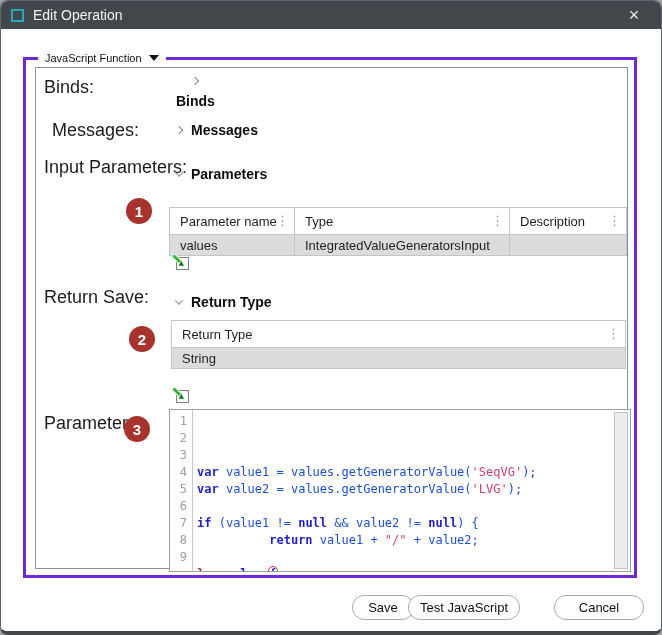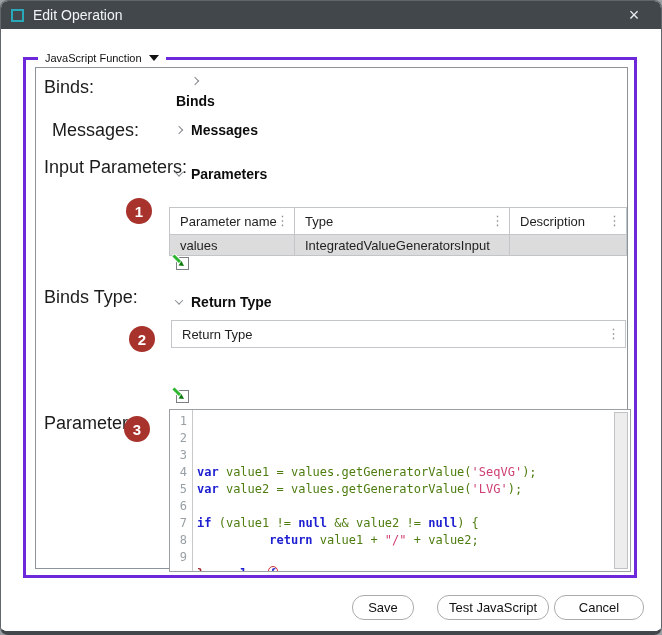--- a/index.html
+++ b/index.html
@@ -49,21 +49,21 @@
   .addicon { position:absolute; width:18px; height:17px; }
 
   .editor { position:absolute; left:133px; top:341px; width:462px; height:163px;
     border:1px solid #9aa0a4; display:flex; background:#fff;
     font-family:"DejaVu Sans Mono", monospace; font-size:12px; line-height:17px; }
   .gutter { width:23px; border-right:1px solid #c9c9c9; padding-top:3px; text-align:right; }
   .gut-no { color:#98a0a6; padding-right:5px; }
   .codearea { flex:1; position:relative; padding:3px 18px 0 4px; white-space:pre; overflow:hidden; }
   .line { min-height:17px; }
   .tk-kw { color:#1d1fd0; font-weight:700; }
-  .tk-pl { color:#4d7c0f; }
+  .tk-pl { color:#1d4ed8; }
   .tk-str { color:#ce3f74; }
   .tk-brc { color:#a5262b; font-weight:700; }
   .tk-match { color:#2426cf; font-weight:700; outline:1.5px solid #cf2e2e; border-radius:4px; }
   .scrollbar { position:absolute; right:2px; top:2px; bottom:2px; width:14px;
     background:#ededed; border:1px solid #bfc3c5; }
 
   .btn { position:absolute; height:25px; background:#fff; border:1px solid #ababab; border-radius:12px;
     font-size:13px; color:#111; display:flex; align-items:center; justify-content:center; cursor:default;
     font-family:"Liberation Sans", sans-serif; }
 </style>
@@ -137,35 +137,38 @@
         </tbody>
           </table>
 
         <svg class="addicon" style="left:136px; top:186px;" viewBox="0 0 18 17">
           <rect x="4.5" y="3.5" width="12" height="12" fill="#ffffff" stroke="#7a7f83"></rect>
           <path d="M1,1 L9.5,9.5" stroke="#ffffff" stroke-width="5"></path>
           <path d="M1.5,1.5 L8,8" stroke="#2db52d" stroke-width="3"></path>
           <polygon points="6.5,11.5 12,12 9.5,7" fill="#0e7a12"></polygon>
         </svg>
 
-        <div class="flabel" style="left:8px; top:219px;">Binds Type:</div>
+        <div class="flabel" style="left:8px; top:219px;">Return Save:</div>
         <div class="sec-h" style="left:140px; top:226px;">
           <span class="chev down"></span>
           <span>Return Type</span>
         </div>
 
         <div class="badge" style="left:93px; top:258px;">2</div>
 
         <table class="grid rt-grid" style="left:135px; top:252px; width:455px;">
           <tbody>
               <tr>
             <th>
               <span>Return Type</span>
               <span class="dots">⋮</span>
             </th>
+          </tr>
+          <tr>
+            <td>String</td>
           </tr>
         </tbody>
           </table>
 
         <svg class="addicon" style="left:136px; top:319px;" viewBox="0 0 18 17">
           <rect x="4.5" y="3.5" width="12" height="12" fill="#ffffff" stroke="#7a7f83"></rect>
           <path d="M1,1 L9.5,9.5" stroke="#ffffff" stroke-width="5"></path>
           <path d="M1.5,1.5 L8,8" stroke="#2db52d" stroke-width="3"></path>
           <polygon points="6.5,11.5 12,12 9.5,7" fill="#0e7a12"></polygon>
         </svg>
@@ -187,17 +190,17 @@
             </div>
           <div class="codearea">
             <div class="scrollbar"></div>
           <div class="line"><span class="tk-kw">var</span><span class="tk-pl"> value1 = values.getGeneratorValue(</span><span class="tk-str">'SeqVG'</span><span class="tk-pl">);</span></div><div class="line"><span class="tk-kw">var</span><span class="tk-pl"> value2 = values.getGeneratorValue(</span><span class="tk-str">'LVG'</span><span class="tk-pl">);</span></div><div class="line">&nbsp;</div><div class="line"><span class="tk-kw">if</span><span class="tk-pl"> (value1 != </span><span class="tk-kw">null</span><span class="tk-pl"> &amp;&amp; value2 != </span><span class="tk-kw">null</span><span class="tk-pl">) {</span></div><div class="line"><span class="tk-pl">          </span><span class="tk-kw">return</span><span class="tk-pl"> value1 + </span><span class="tk-str">"/"</span><span class="tk-pl"> + value2;</span></div><div class="line">&nbsp;</div><div class="line"><span class="tk-brc">}</span><span class="tk-pl">    </span><span class="tk-kw">else</span><span class="tk-pl"> </span><span class="tk-match">{</span></div></div>
         </div>
 
       </div>
     </div>
 
     <div class="btn" style="left:351px; top:566px; width:62px;">Save</div>
-    <div class="btn" style="left:436px; top:566px; width:112px;">Test JavaScript</div>
+    <div class="btn" style="left:407px; top:566px; width:112px;">Test JavaScript</div>
     <div class="btn" style="left:553px; top:566px; width:90px;">Cancel</div>
 
   </div>
 </div>
 
 </body></html>

